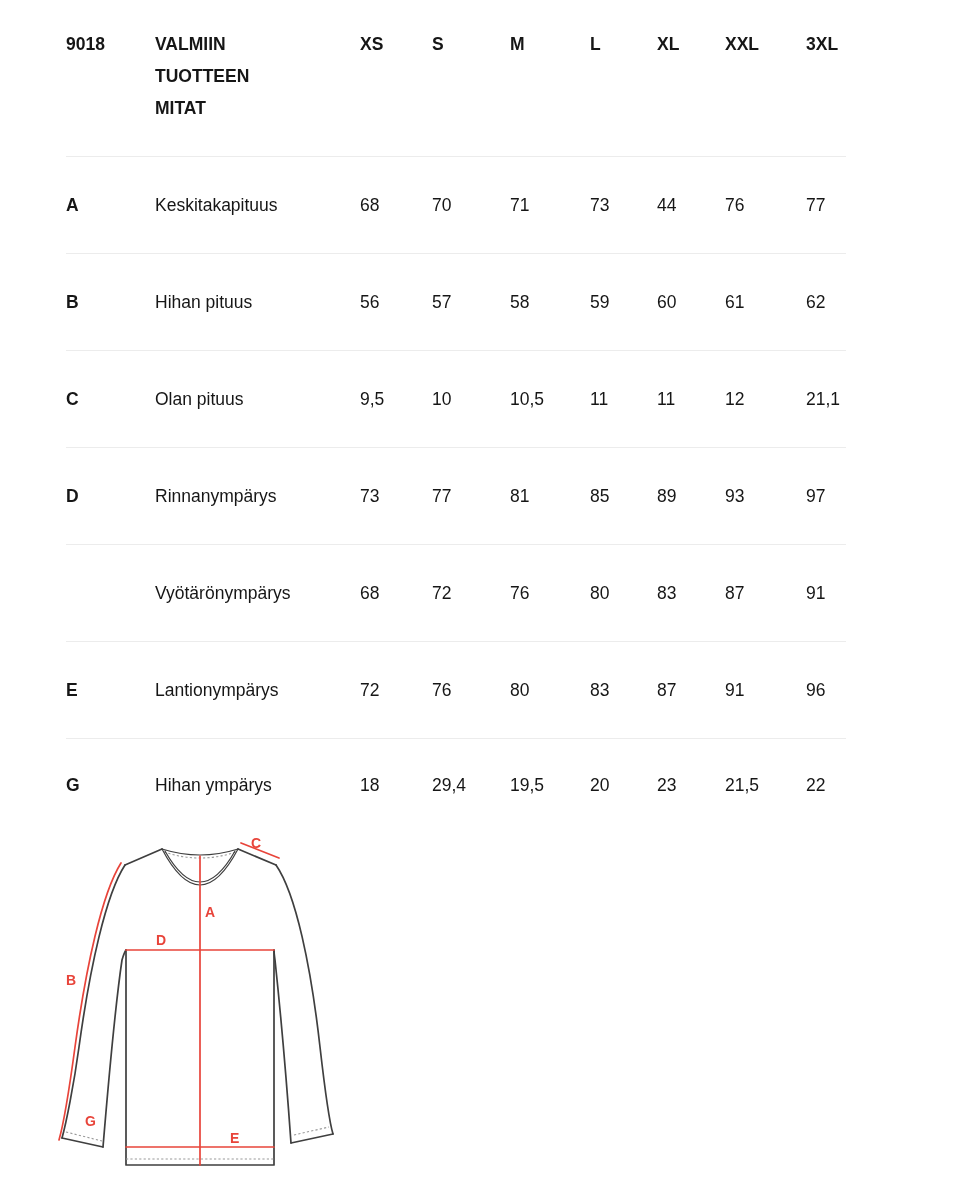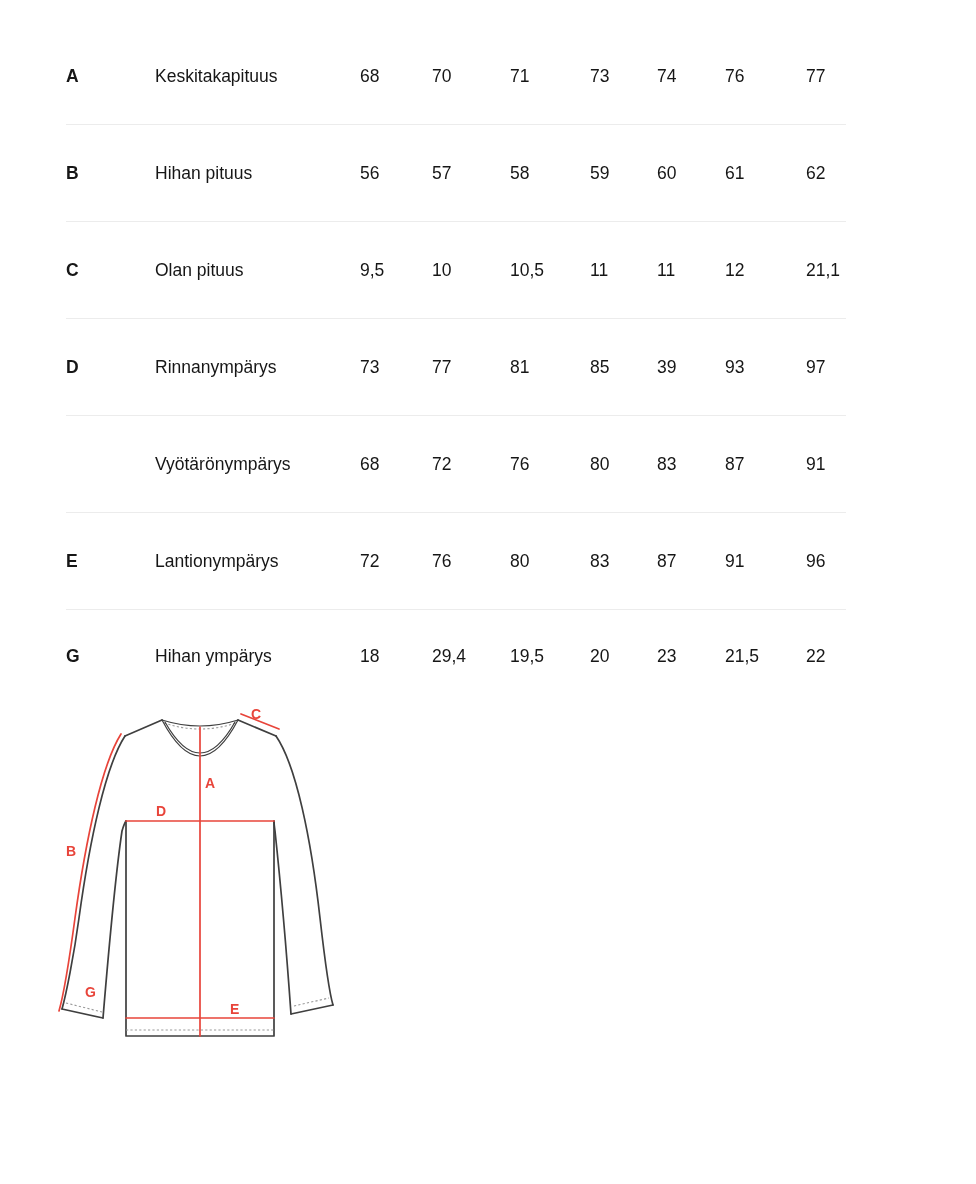--- a/index.html
+++ b/index.html
@@ -43,30 +43,42 @@
   .outline.thin { stroke-width: 1.2; }
   .stitch { fill: none; stroke: #9a9a9a; stroke-width: 1.1; stroke-dasharray: 2.2 2.2; }
   .measure { fill: none; stroke: #e8443a; stroke-width: 1.7; stroke-linecap: round; }
   .m-label { fill: #e8443a; font-family: "Liberation Sans", sans-serif; font-weight: 700; font-size: 14px; }
 </style>
 </head>
 <body>
 
 <div class="wrap">
 
+  <div class="grid-row header-row">
+    <div class="cell">9018</div>
+    <div class="cell title-cell">VALMIIN TUOTTEEN MITAT</div>
+
+  <div class="cell">XS</div>
+      <div class="cell">S</div>
+      <div class="cell">M</div>
+      <div class="cell">L</div>
+      <div class="cell">XL</div>
+      <div class="cell">XXL</div>
+      <div class="cell">3XL</div>
+    </div>
 
   <div id="rows-container">
       <div class="grid-row data-row">
         <div class="cell letter-cell">A</div>
         <div class="cell">Keskitakapituus</div>
         <div class="cell">68</div>
         <div class="cell">70</div>
         <div class="cell">71</div>
         <div class="cell">73</div>
-        <div class="cell">74</div>
+        <div class="cell">44</div>
         <div class="cell">76</div>
         <div class="cell">77</div>
       </div>
       <div class="grid-row data-row">
         <div class="cell letter-cell">B</div>
         <div class="cell">Hihan pituus</div>
         <div class="cell">56</div>
         <div class="cell">57</div>
         <div class="cell">58</div>
         <div class="cell">59</div>
@@ -85,21 +97,21 @@
         <div class="cell">12</div>
         <div class="cell">21,1</div>
       </div>
       <div class="grid-row data-row">
         <div class="cell letter-cell">D</div>
         <div class="cell">Rinnanympärys</div>
         <div class="cell">73</div>
         <div class="cell">77</div>
         <div class="cell">81</div>
         <div class="cell">85</div>
-        <div class="cell">39</div>
+        <div class="cell">89</div>
         <div class="cell">93</div>
         <div class="cell">97</div>
       </div>
       <div class="grid-row data-row">
         <div class="cell letter-cell"></div>
         <div class="cell">Vyötärönympärys</div>
         <div class="cell">68</div>
         <div class="cell">72</div>
         <div class="cell">76</div>
         <div class="cell">80</div>

